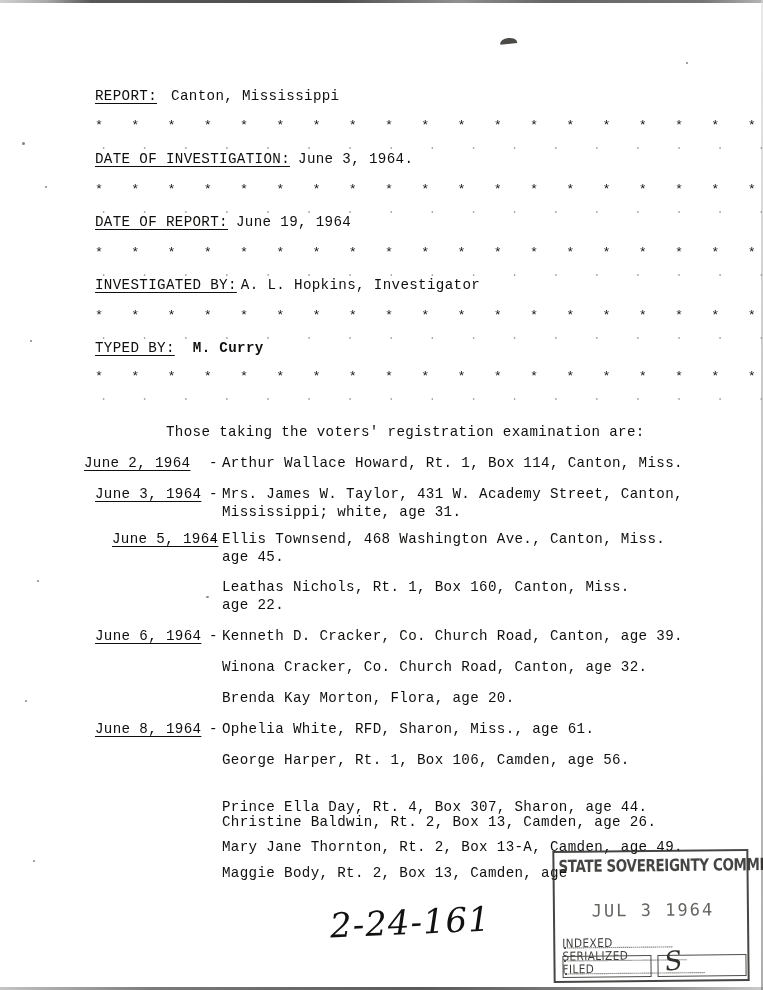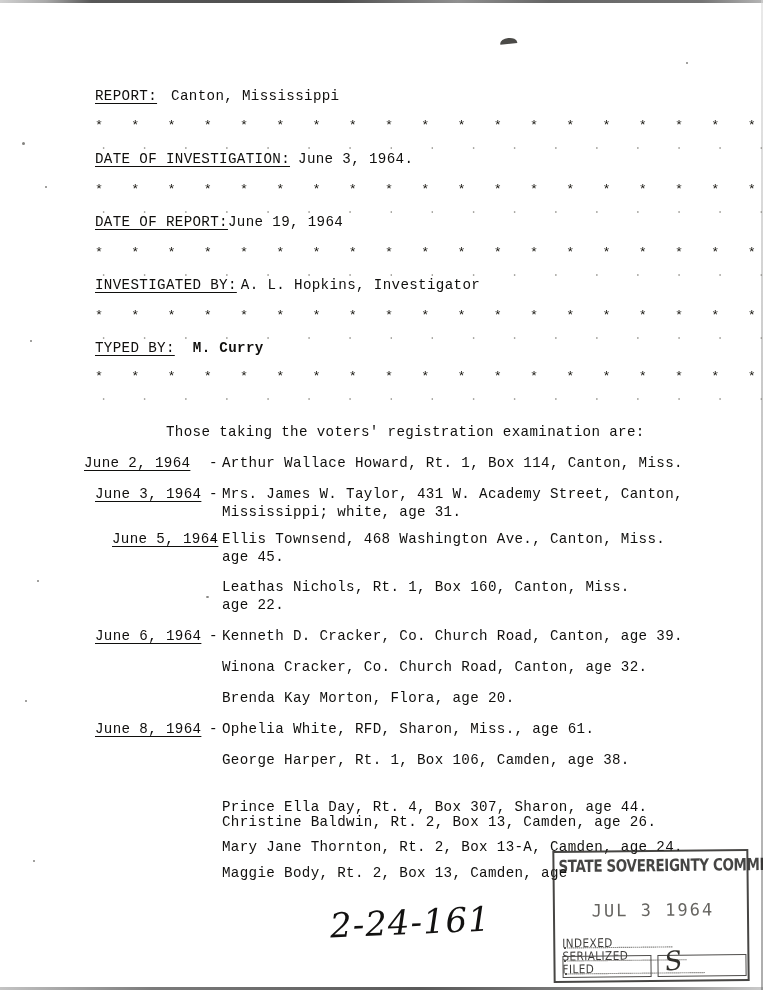--- a/index.html
+++ b/index.html
@@ -231,21 +231,21 @@
     <div class="line" style="left:95px;top:89px;"><span class="label-u">REPORT:</span><span style="margin-left:14px;">Canton, Mississippi</span></div>
 
     <div class="stars" style="left:95px;top:119px;">*  *  *  *  *  *  *  *  *  *  *  *  *  *  *  *  *  *  *  *  *  *  *  *  *  *  *  *  *  *  *  *  *</div>
     <div class="dotrow" style="left:100px;top:140px;">.  .  .  .  .  .  .  .  .  .  .  .  .  .  .  .  .  .  .  .  .  .  .</div>
 
     <div class="line" style="left:95px;top:152px;"><span class="label-u">DATE OF INVESTIGATION:</span><span style="margin-left:8px;">June 3, 1964.</span></div>
 
     <div class="stars" style="left:95px;top:183px;">*  *  *  *  *  *  *  *  *  *  *  *  *  *  *  *  *  *  *  *  *  *  *  *  *  *  *  *  *  *  *  *  *</div>
     <div class="dotrow" style="left:100px;top:204px;">.  .  .  .  .  .  .  .  .  .  .  .  .  .  .  .  .  .  .  .  .  .  .</div>
 
-    <div class="line" style="left:95px;top:215px;"><span class="label-u">DATE OF REPORT:</span><span style="margin-left:0;">June 19, 1964</span></div>
+    <div class="line" style="left:95px;top:215px;"><span class="label-u">DATE OF REPORT:</span><span style="margin-left:8px;">June 19, 1964</span></div>
 
     <div class="stars" style="left:95px;top:246px;">*  *  *  *  *  *  *  *  *  *  *  *  *  *  *  *  *  *  *  *  *  *  *  *  *  *  *  *  *  *  *  *  *</div>
     <div class="dotrow" style="left:100px;top:267px;">.  .  .  .  .  .  .  .  .  .  .  .  .  .  .  .  .  .  .  .  .  .  .</div>
 
     <div class="line" style="left:95px;top:278px;"><span class="label-u">INVESTIGATED BY:</span><span style="margin-left:4px;">A. L. Hopkins, Investigator</span></div>
 
     <div class="stars" style="left:95px;top:309px;">*  *  *  *  *  *  *  *  *  *  *  *  *  *  *  *  *  *  *  *  *  *  *  *  *  *  *  *  *  *  *  *  *</div>
     <div class="dotrow" style="left:100px;top:330px;">.  .  .  .  .  .  .  .  .  .  .  .  .  .  .  .  .  .  .  .  .  .  .</div>
 
     <div class="line" style="left:95px;top:341px;"><span class="label-u">TYPED BY:</span><span style="margin-left:18px;font-weight:bold;">M. Curry</span></div>
@@ -273,24 +273,24 @@
 
     <div class="entry-date" style="left:95px;top:629px;">June 6, 1964</div>
     <div class="entry-dash" style="left:209px;top:629px;">-</div>
     <div class="entry-text" style="left:222px;top:629px;">Kenneth D. Cracker, Co. Church Road, Canton, age 39.</div>
     <div class="entry-text" style="left:222px;top:660px;">Winona Cracker, Co. Church Road, Canton, age 32.</div>
     <div class="entry-text" style="left:222px;top:691px;">Brenda Kay Morton, Flora, age 20.</div>
 
     <div class="entry-date" style="left:95px;top:722px;">June 8, 1964</div>
     <div class="entry-dash" style="left:209px;top:722px;">-</div>
     <div class="entry-text" style="left:222px;top:722px;">Ophelia White, RFD, Sharon, Miss., age 61.</div>
-    <div class="entry-text" style="left:222px;top:753px;">George Harper, Rt. 1, Box 106, Camden, age 38.</div>
+    <div class="entry-text" style="left:222px;top:753px;">George Harper, Rt. 1, Box 106, Camden, age 56.</div>
     <div class="entry-text" style="left:222px;top:800px;text-align:right;">Prince Ella Day, Rt. 4, Box 307, Sharon, age 44.</div>
     <div class="entry-text" style="left:222px;top:815px;">Christine Baldwin, Rt. 2, Box 13, Camden, age 26.</div>
-    <div class="entry-text" style="left:222px;top:840px;">Mary Jane Thornton, Rt. 2, Box 13-A, Camden, age 24.</div>
+    <div class="entry-text" style="left:222px;top:840px;">Mary Jane Thornton, Rt. 2, Box 13-A, Camden, age 49.</div>
     <div class="entry-text" style="left:222px;top:866px;">Maggie Body, Rt. 2, Box 13, Camden, age</div>
 
   </div>
 
   <div class="handwritten">2-24-161</div>
 
   <div class="stamp">
     <div class="stamp-title">STATE SOVEREIGNTY COMMISSION</div>
     <div class="stamp-date">JUL  3 1964</div>
     <div class="stamp-lines">

